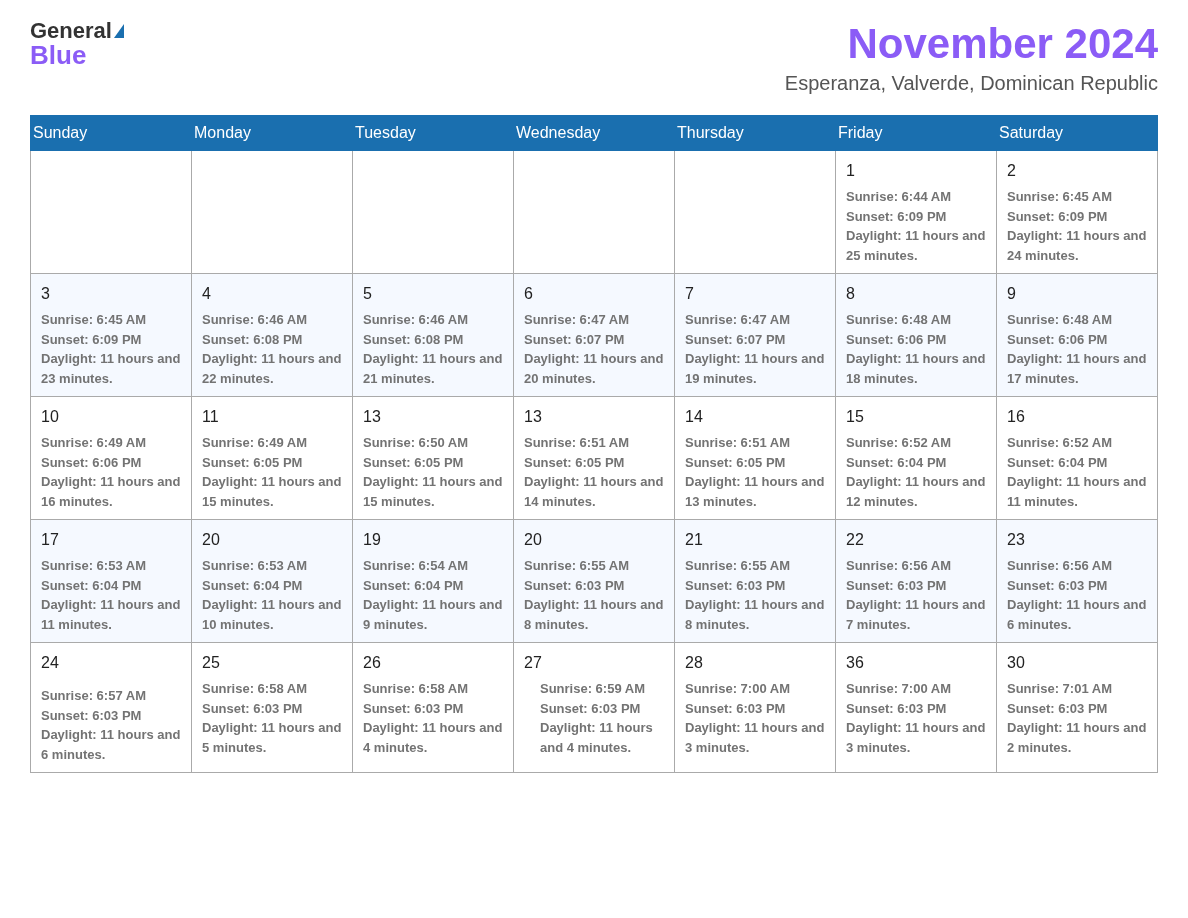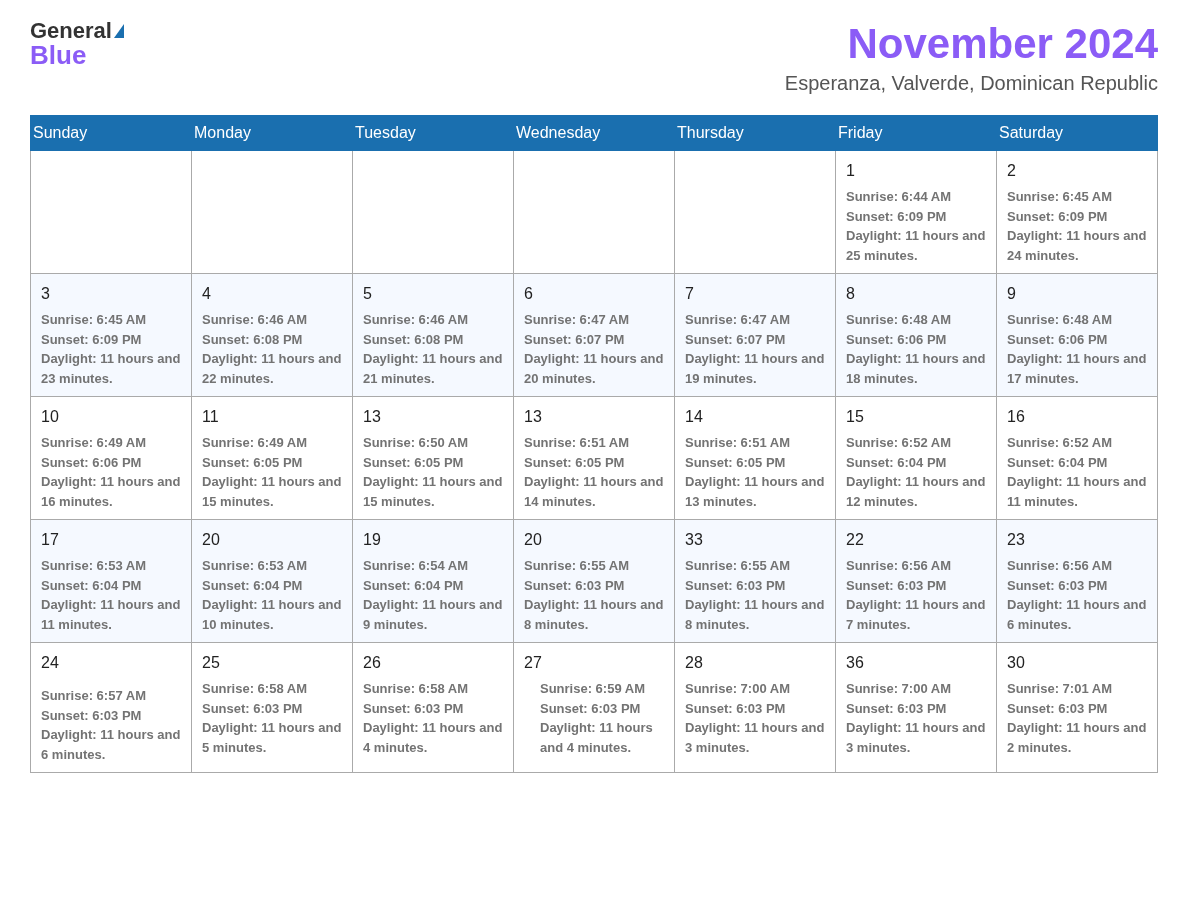--- a/index.html
+++ b/index.html
@@ -257,21 +257,21 @@
 Sunset: 6:04 PM
 Daylight: 11 hours and 9 minutes.</div>
         </td>
         <td>
           <span class="day-number">20</span>
           <div class="day-info" style="white-space: pre-line;">Sunrise: 6:55 AM
 Sunset: 6:03 PM
 Daylight: 11 hours and 8 minutes.</div>
         </td>
         <td>
-          <span class="day-number">33</span>
+          <span class="day-number">21</span>
           <div class="day-info" style="white-space: pre-line;">Sunrise: 6:55 AM
 Sunset: 6:03 PM
 Daylight: 11 hours and 8 minutes.</div>
         </td>
         <td>
           <span class="day-number">22</span>
           <div class="day-info" style="white-space: pre-line;">Sunrise: 6:56 AM
 Sunset: 6:03 PM
 Daylight: 11 hours and 7 minutes.</div>
         </td>

